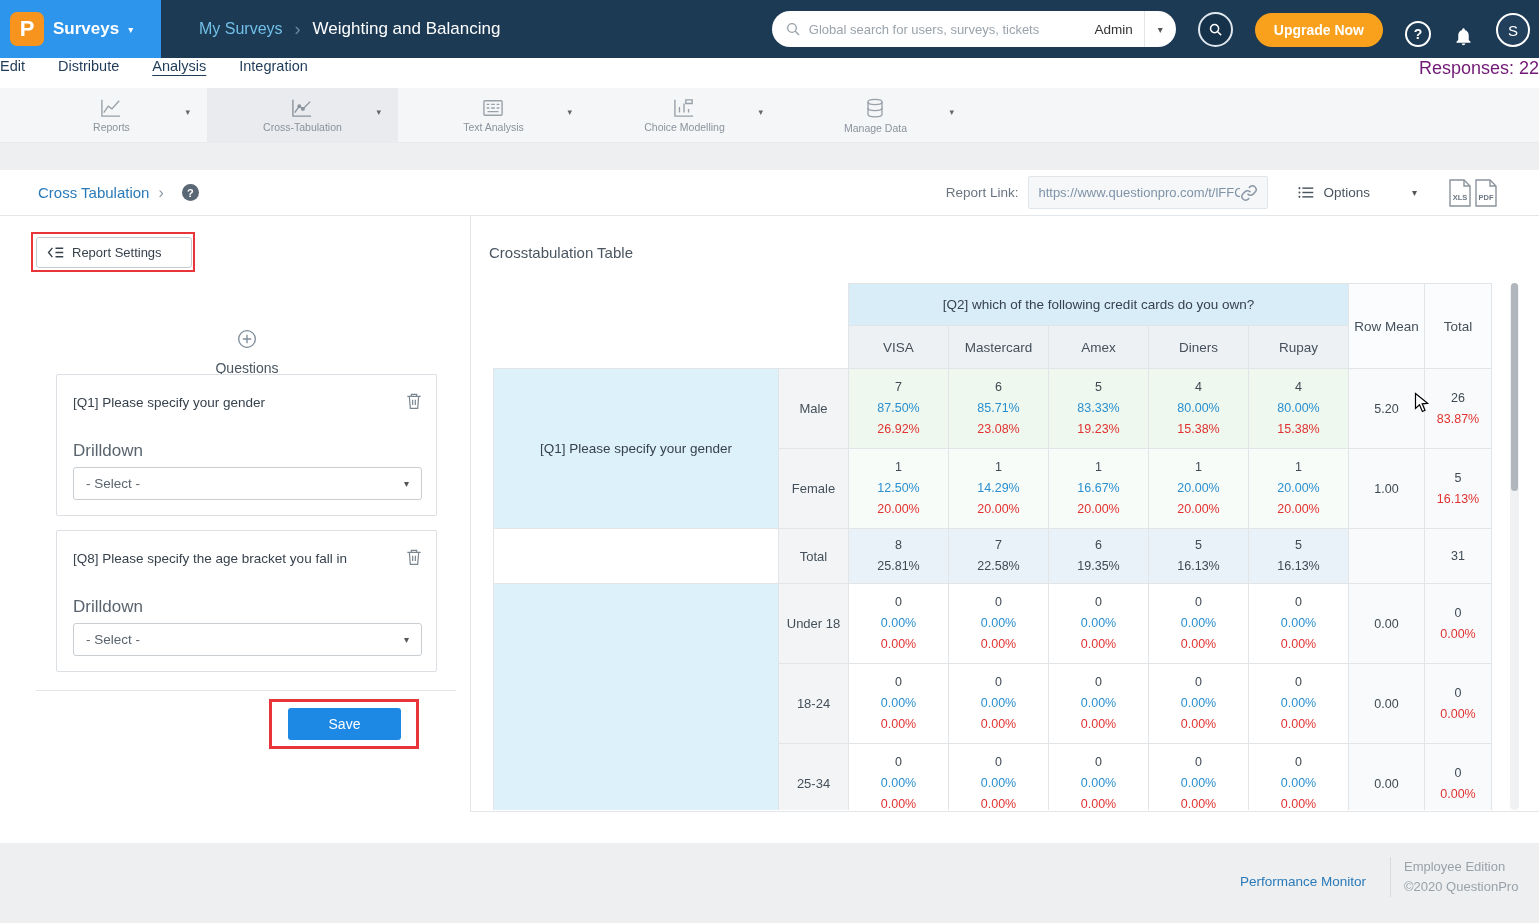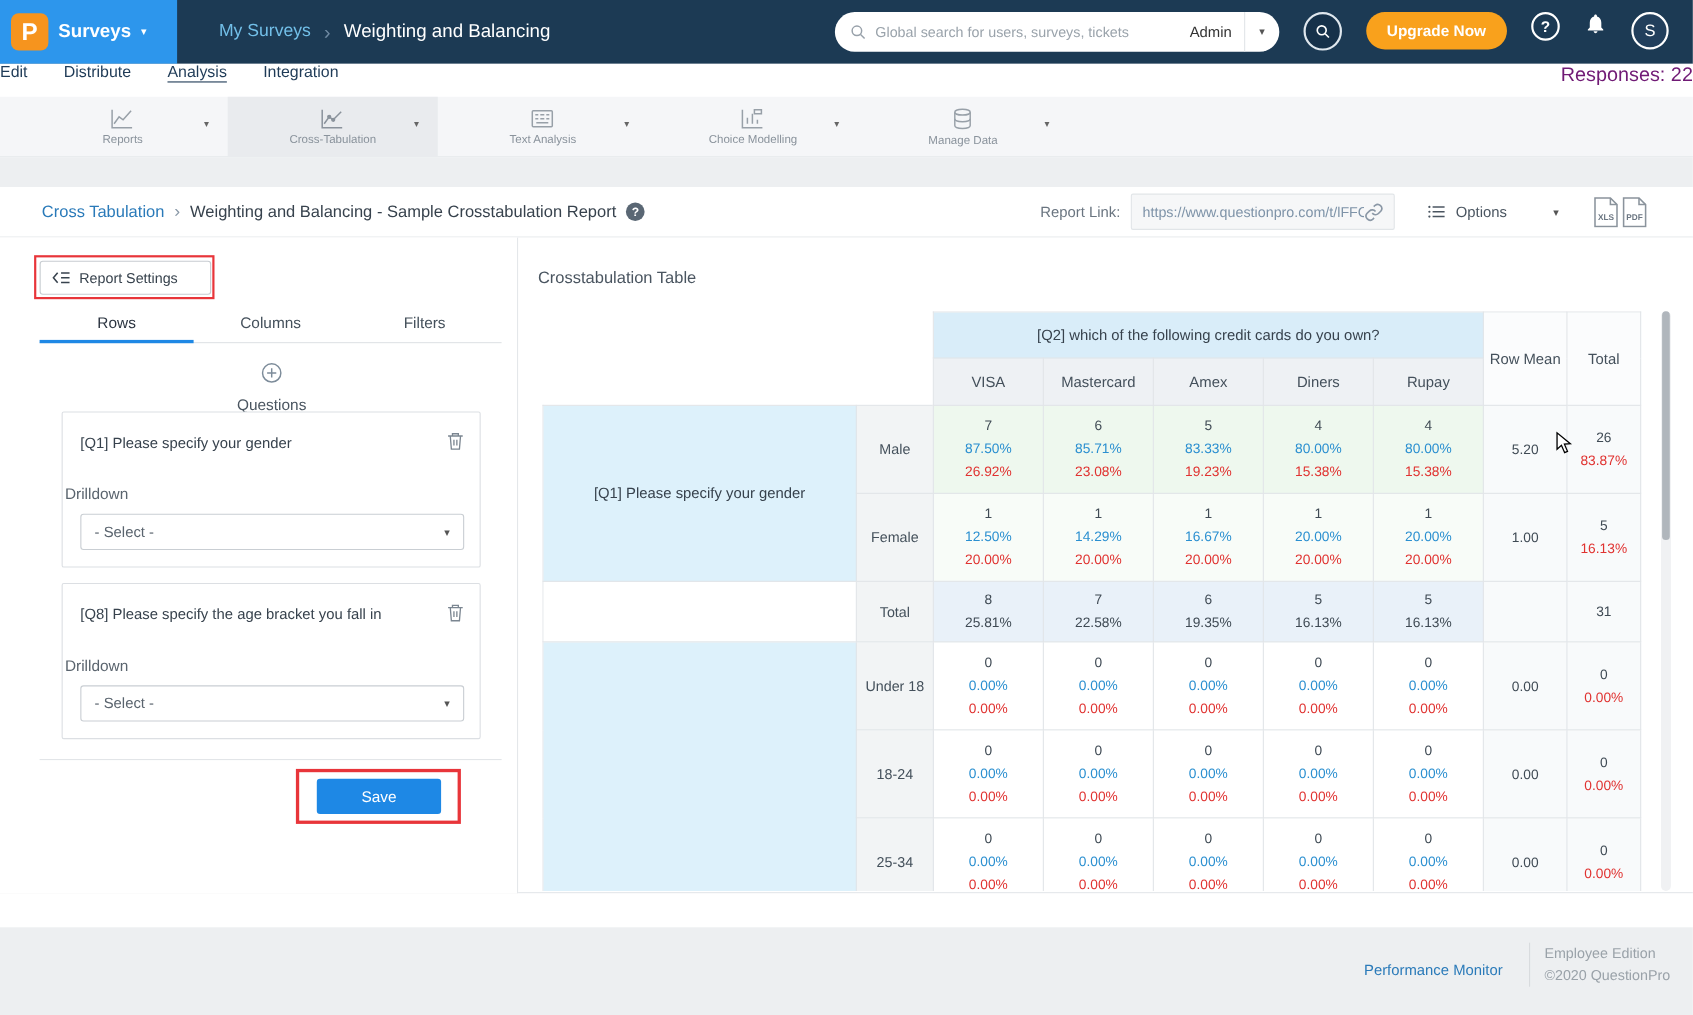--- a/index.html
+++ b/index.html
@@ -9,21 +9,21 @@
   
   .topbar { position:absolute; left:0; top:0; width:1539px; height:58px; background:#1c3a54; display:flex; align-items:center; }
   .brand { width:161px; height:58px; background:#2d96ec; display:flex; align-items:center; padding:0 10px; gap:9px; cursor:pointer; }
   .logo { width:34px; height:34px; border-radius:7px; background:#f6941e; color:#fff; font-size:22px; font-weight:bold; display:flex; align-items:center; justify-content:center; }
   .brand-label { color:#fff; font-size:17px; font-weight:bold; }
   .brand-caret { color:#fff; font-size:10px; }
   .crumb { display:flex; align-items:center; margin-left:38px; gap:12px; }
   .crumb-parent { color:#72bfe8; font-size:16px; cursor:pointer; }
   .crumb-sep { color:#6f8aa3; font-size:18px; line-height:1; }
   .crumb-current { color:#fff; font-size:17px;text-align:right; }
-  .top-right { margin-left:auto; display:flex; align-items:flex-start; gap:22px; padding-right:22px; }
+  .top-right { margin-left:auto; display:flex; align-items:flex-end; gap:22px; padding-right:9px; }
   .search-pill { display:flex; align-items:center; width:404px; height:36px; background:#fff; border-radius:18px; padding-left:13px; overflow:hidden; }
   .search-input { border:none; outline:none; flex:1; font-size:13px; color:#333; padding:0 8px; font-family:inherit; background:transparent; }
   .search-input::placeholder { color:#9aa3ab; }
   .search-scope { font-size:13.5px; color:#333; padding:0 11px; cursor:pointer; white-space:nowrap; }
   .scope-caret { width:32px; height:36px; border-left:1px solid #e2e5e8; display:flex; align-items:center; justify-content:center; color:#555; font-size:10px; cursor:pointer; }
   .search-btn { width:35px; height:35px; border-radius:50%; border:2px solid #dfe7ee; background:#16314a; display:flex; align-items:center; justify-content:center; cursor:pointer; }
   .upgrade-btn { height:34px; background:#f9a11c; border:none; border-radius:17px; color:#fff; font-size:14px; font-weight:bold; display:flex; align-items:center; padding:0 19px; cursor:pointer; font-family:inherit; }
   .help-circle { width:26px; height:26px; border:2px solid #fff; border-radius:50%; color:#fff; font-size:14px; font-weight:bold; display:flex; align-items:center; justify-content:center; cursor:pointer; }
   .bell { display:flex; align-items:center; cursor:pointer; }
   .avatar { width:34px; height:34px; border-radius:50%; border:2px solid #fff; background:#223f5c; color:#fff; font-size:15px; display:flex; align-items:center; justify-content:center; cursor:pointer; }
@@ -75,21 +75,21 @@
 
   .questions-row { position:absolute; left:58px; top:113px; width:378px; display:flex; align-items:center; gap:11px;flex-direction:column; }
   .questions-label { font-size:14px; color:#4a5560; }
   .questions-count { margin-left:auto; font-size:14px; color:#4a5560; }
   .plus-icon { display:flex; cursor:pointer; }
 
   .qcard { position:absolute; left:56px; width:381px; height:142px; border:1px solid #dcdfe3; border-radius:2px; background:#fff; }
   .qcard1 { top:158px; } .qcard2 { top:314px; }
   .qcard-title { position:absolute; left:16px; top:19px; width:318px; font-size:13.5px; color:#37424d; line-height:1.3; }
   .qcard-trash { position:absolute; right:14px; top:17px; cursor:pointer; display:flex; }
-  .drilldown-label { position:absolute; left:2px; top:66px; font-size:14px; color:#5a646e; }
+  .drilldown-label { position:absolute; left:16px; top:66px; font-size:17px; color:#5a646e; }
   .qselect { position:absolute; left:16px; top:92px; width:349px; height:33px; border:1px solid #c9ced3; border-radius:3px; display:flex; align-items:center; padding:0 12px; font-size:13.5px; color:#5a646e; cursor:pointer; background:#fff; }
   .qselect .caret { margin-left:auto; color:#555; font-size:10px; }
 
   .panel-divider { position:absolute; left:36px; top:474px; width:420px; border-top:1px solid #e2e5e8; }
   .save-annot { position:absolute; left:269px; top:483px; width:150px; height:50px; border:3px solid #e8353a; pointer-events:none; }
   .save-btn { position:absolute; left:288px; top:492px; width:113px; height:32px; background:#1e88e5; color:#fff; font-size:14px; border:none; border-radius:3px; cursor:pointer; font-family:inherit; }
 
   
   .xtab-title { position:absolute; left:489px; top:28px; font-size:15px; color:#4a5560; }
   .xtab-wrap { position:absolute; left:493px; top:67px; width:1006px; height:527px; overflow:hidden; }
@@ -229,21 +229,20 @@
     </div>
     <span class="tool-caret">▾</span>
   </div>
 </div>
 
 <div class="strip"></div>
 
 <div class="report-header">
   <span class="rh-link">Cross Tabulation</span>
   <span class="rh-sep">›</span>
-  <span class="rh-title">Weighting and Balancing - Sample Crosstabulation Report</span>
   <span class="rh-help">?</span>
   <div class="rh-right">
     <span class="rl-label">Report Link:</span>
     <div class="rl-box">
       <input class="rl-url" readonly="" value="https://www.questionpro.com/t/lFFCZg" style="">
       <span class="link-icon">
         <svg width="18" height="18" viewBox="0 0 24 24" fill="none" stroke="#8b98a6" stroke-width="2">
             <path d="M10 13a5 5 0 0 0 7.5.5l3-3a5 5 0 0 0-7-7l-1.7 1.7"></path>
             <path d="M14 11a5 5 0 0 0-7.5-.5l-3 3a5 5 0 0 0 7 7l1.7-1.7"></path>
           </svg>
@@ -285,25 +284,20 @@
   <div class="settings-panel">
     <div class="rs-btn">
       <svg width="17" height="15" viewBox="0 0 22 18" fill="none" stroke="#37424d" stroke-width="1.8">
           <path d="M7 3 2 9l5 6"></path>
           <path d="M11 3.5h10M11 9h10M11 14.5h10"></path>
         </svg>
       <span class="rs-label">Report Settings</span>
     </div>
     <div class="rs-annot"></div>
 
-    <div class="tabs">
-      <div class="tab active">Rows</div>
-      <div class="tab">Columns</div>
-      <div class="tab">Filters</div>
-    </div>
 
     <div class="questions-row">
       <span class="plus-icon">
         <svg width="20" height="20" viewBox="0 0 24 24" fill="none" stroke="#7d8c9a" stroke-width="1.6">
             <circle cx="12" cy="12" r="10"></circle>
             <path d="M12 7v10M7 12h10"></path>
           </svg>
       </span>
       <span class="questions-label">Questions</span>
       <span class="questions-count">2</span>

